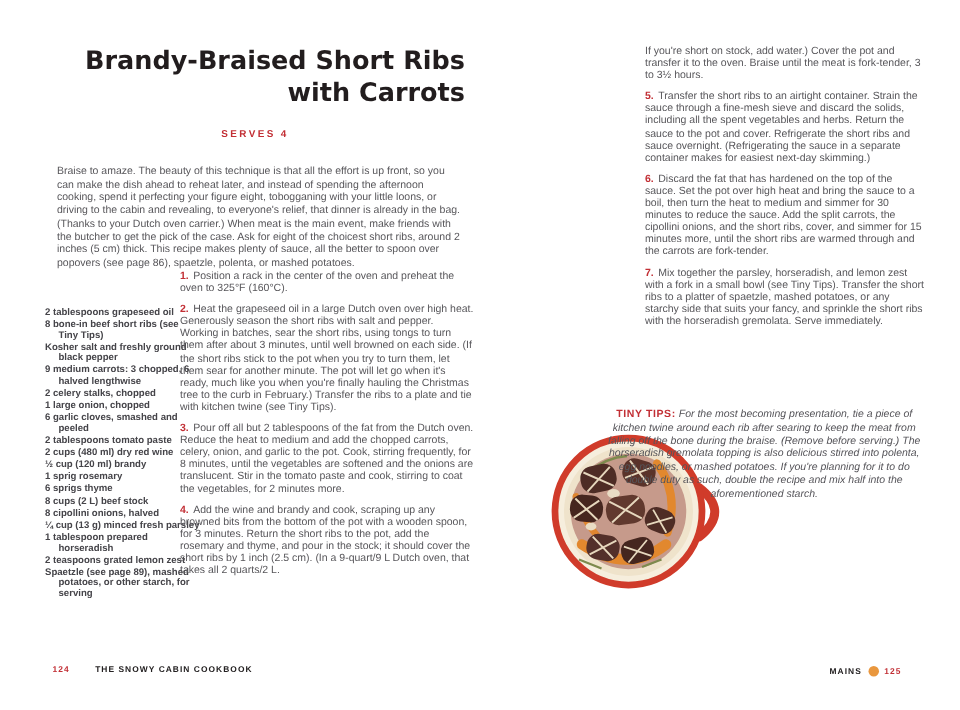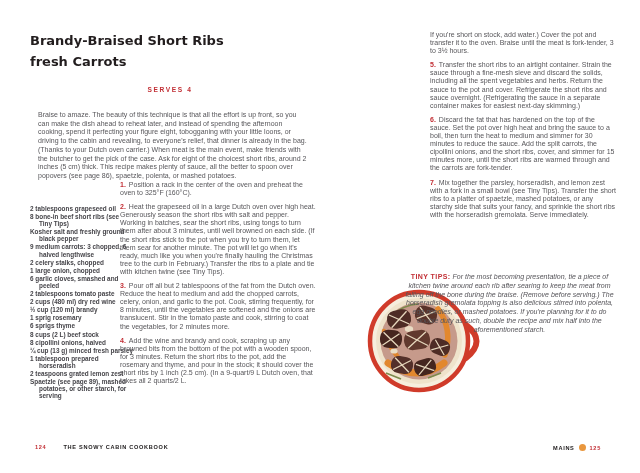--- a/index.html
+++ b/index.html
@@ -5,23 +5,23 @@
   html,body{margin:0;padding:0;}
   body{
     width:640px;height:473px;background:#ffffff;position:relative;overflow:hidden;
     font-family:"Liberation Sans", sans-serif;
     -webkit-font-smoothing:antialiased;
   }
   .abs{position:absolute;}
 
   
   .title{
-    left:30px;top:31px;width:280px;text-align:left;
+    left:30px;top:31px;width:280px;text-align:right;
     font-family:"DejaVu Sans", sans-serif;
-    font-size:13px;line-height:20.5px;font-weight:bold;color:#221d1e;letter-spacing:0;
+    font-size:17px;line-height:20.5px;font-weight:bold;color:#221d1e;letter-spacing:0;
   }
   .serves{
     left:30px;top:86px;width:280px;text-align:center;
     font-size:6.6px;font-weight:bold;letter-spacing:1.6px;color:#c22f35;
   }
   .intro{
     left:38px;top:111px;width:270px;
     font-size:7px;line-height:8.7px;color:#57565a;
   }
   .ingredients{left:30px;top:205px;width:103px;}
@@ -54,21 +54,21 @@
   .pagenum{color:#c22f35;}
   .footer-left .pagenum{margin-right:17px;}
   .section-dot{width:7px;height:7px;border-radius:50%;background:#e9973e;margin:0 4px;display:inline-block;}
   .footer-right .section{margin-right:0;}
 </style>
 </head>
 <body>
 
 <div class="abs title">
   <div>Brandy-Braised Short Ribs</div>
-  <div>fresh Carrots</div>
+  <div>with Carrots</div>
 </div>
 
 <div class="abs serves">SERVES 4</div>
 
 <p class="abs intro" style="margin:0">Braise to amaze. The beauty of this technique is that all the effort is up front, so you can make the dish ahead to reheat later, and instead of spending the afternoon cooking, spend it perfecting your figure eight, tobogganing with your little loons, or driving to the cabin and revealing, to everyone's relief, that dinner is already in the bag. (Thanks to your Dutch oven carrier.) When meat is the main event, make friends with the butcher to get the pick of the case. Ask for eight of the choicest short ribs, around 2 inches (5 cm) thick. This recipe makes plenty of sauce, all the better to spoon over popovers (see page 86), spaetzle, polenta, or mashed potatoes.</p>
 
 <div class="abs ingredients">
   <ul>
     <li>2 tablespoons grapeseed oil</li>
     <li>8 bone-in beef short ribs (see Tiny Tips)</li>

